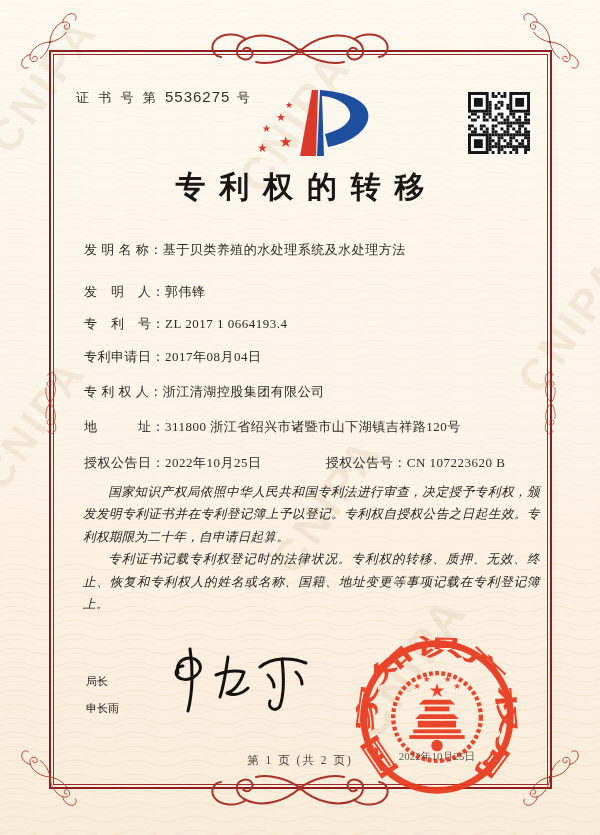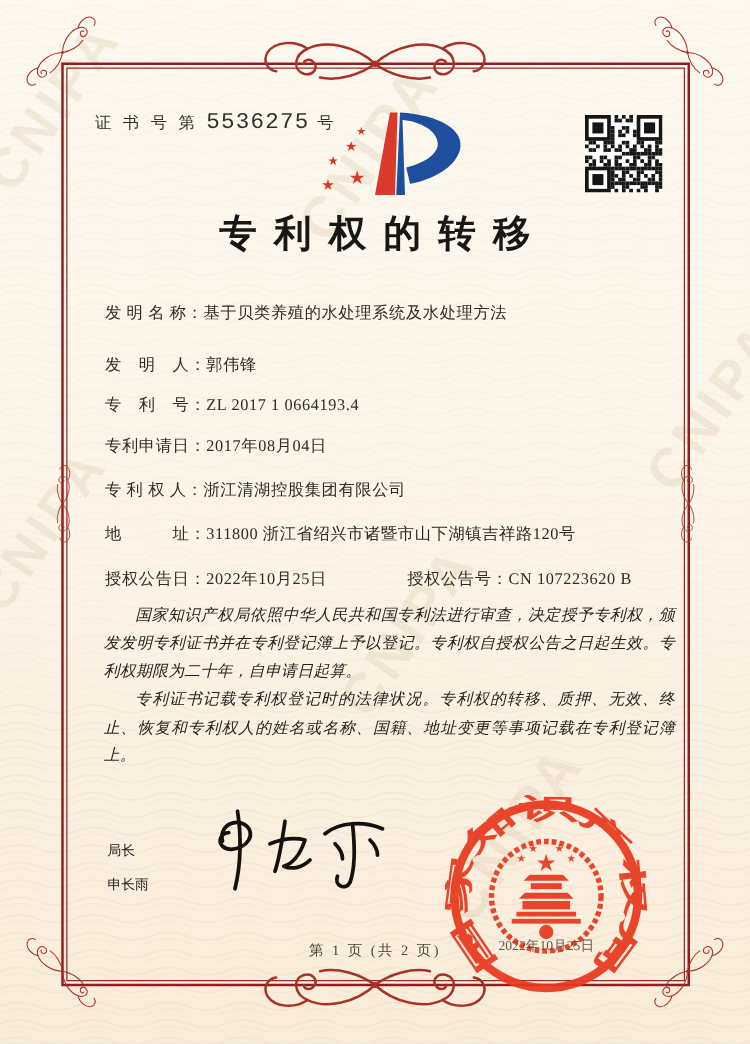--- a/index.html
+++ b/index.html
@@ -34,21 +34,21 @@
   .orn-tr { left:508px; top:29px;  width:84px; height:26px; transform:rotate(45deg); }
   .orn-bl { left:8px;   top:764px; width:84px; height:26px; transform:rotate(-135deg); }
   .orn-br { left:508px; top:764px; width:84px; height:26px; transform:rotate(135deg); }
   .orn-ml { left:15px;  top:392px; width:70px; height:22px; transform:rotate(90deg); }
   .orn-mr { left:516px; top:392px; width:70px; height:22px; transform:rotate(-90deg); }
 
   .cert-no {
     position:absolute; left:76px; top:88px; z-index:2;
     font-size:13px; letter-spacing:3px; color:#33302c;
   }
-  .cert-no .num { font-family:Liberation Mono, monospace; letter-spacing:1px; font-size:18px; }
+  .cert-no .num { font-family:Liberation Sans, sans-serif; letter-spacing:1px; font-size:15px; }
   .logo { position:absolute; left:238px; top:84px; width:150px; height:78px; z-index:2; }
   .qr   { position:absolute; left:468px; top:92px; width:62px; height:62px; z-index:2; }
 
   .title {
     position:absolute; left:0; right:0; top:167px; z-index:2;
     text-align:center; font-size:30px; font-weight:bold;
     letter-spacing:0.46em; text-indent:0.46em; color:#191715;
   }
   .fields { position:absolute; left:84px; right:60px; top:0; z-index:2; font-size:13px; letter-spacing:0.5px; }
   .frow { position:absolute; left:0; right:0; white-space:nowrap; }

